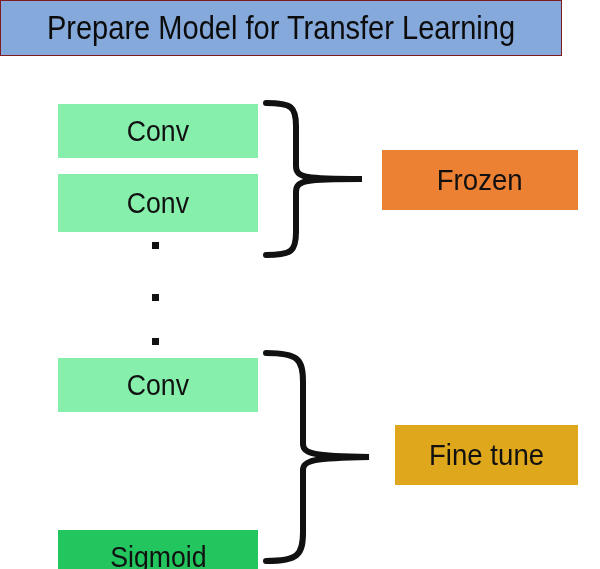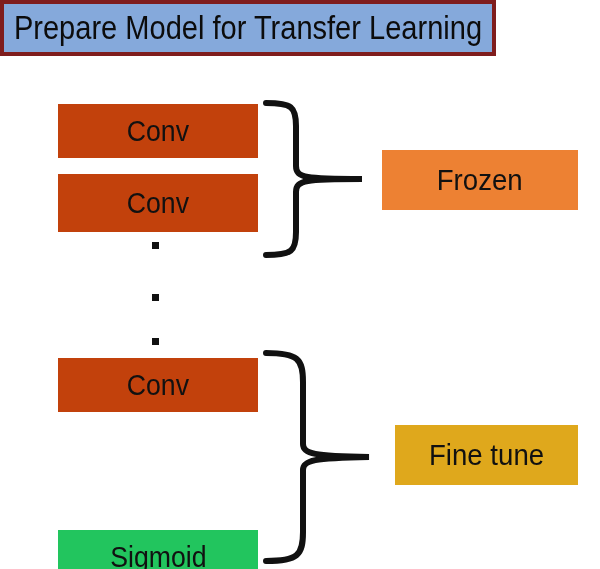--- a/index.html
+++ b/index.html
@@ -15,24 +15,24 @@
     width: 600px;
     height: 569px;
     background: #ffffff;
     overflow: hidden;
   }
   
   #title-bar {
     position: absolute;
     left: 0px;
     top: 0px;
-    width: 496px;
+    width: 562px;
     height: 56px;
     background: #85A9DB;
-    border: 4px solid #7f1d1d;
+    border: 1px solid #7f1d1d;
     box-sizing: border-box;
     display: flex;
     align-items: center;
     justify-content: center;
   }
   #title-text {
     font-size: 33px;
     color: #0c0c0c;
     letter-spacing: 0px;
     transform: scaleX(0.88);
@@ -49,21 +49,21 @@
     justify-content: center;
     box-sizing: border-box;
     color: #111111;
     font-size: 29px;
   }
   .layer-box .layer-label {
     transform: scaleX(0.92);
     transform-origin: center center;
     white-space: nowrap;
   }
-  .box-conv { background: #c2410c; }
+  .box-conv { background: #86efac; }
   .box-fc   { background: #A8A8A8; }
   .box-sig  { background: #22c55e; margin-top: 32px; }
 
   #box-conv-1 { top: 104px;  height: 54px; }
   #box-conv-2 { top: 174px;  height: 58px; }
   #box-conv-3 { top: 358px;  height: 54px; }
   #box-fc     { top: 420px;  height: 58px; border: 1px solid #8d8d8d; }
   #box-sigmoid{ top: 498px;  height: 54px; }
 
   

